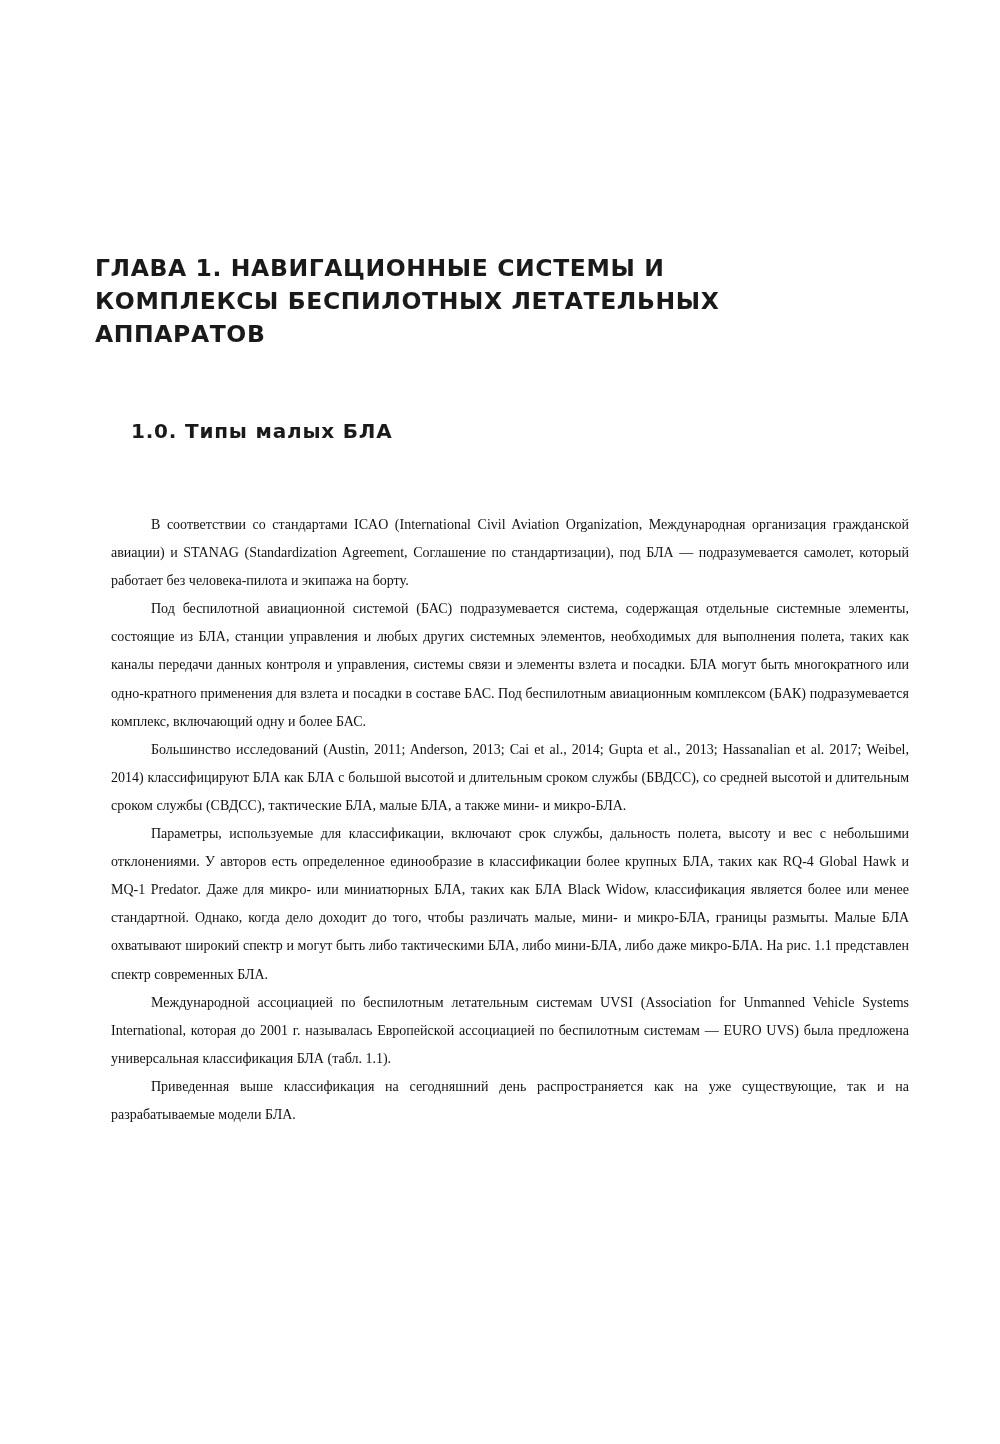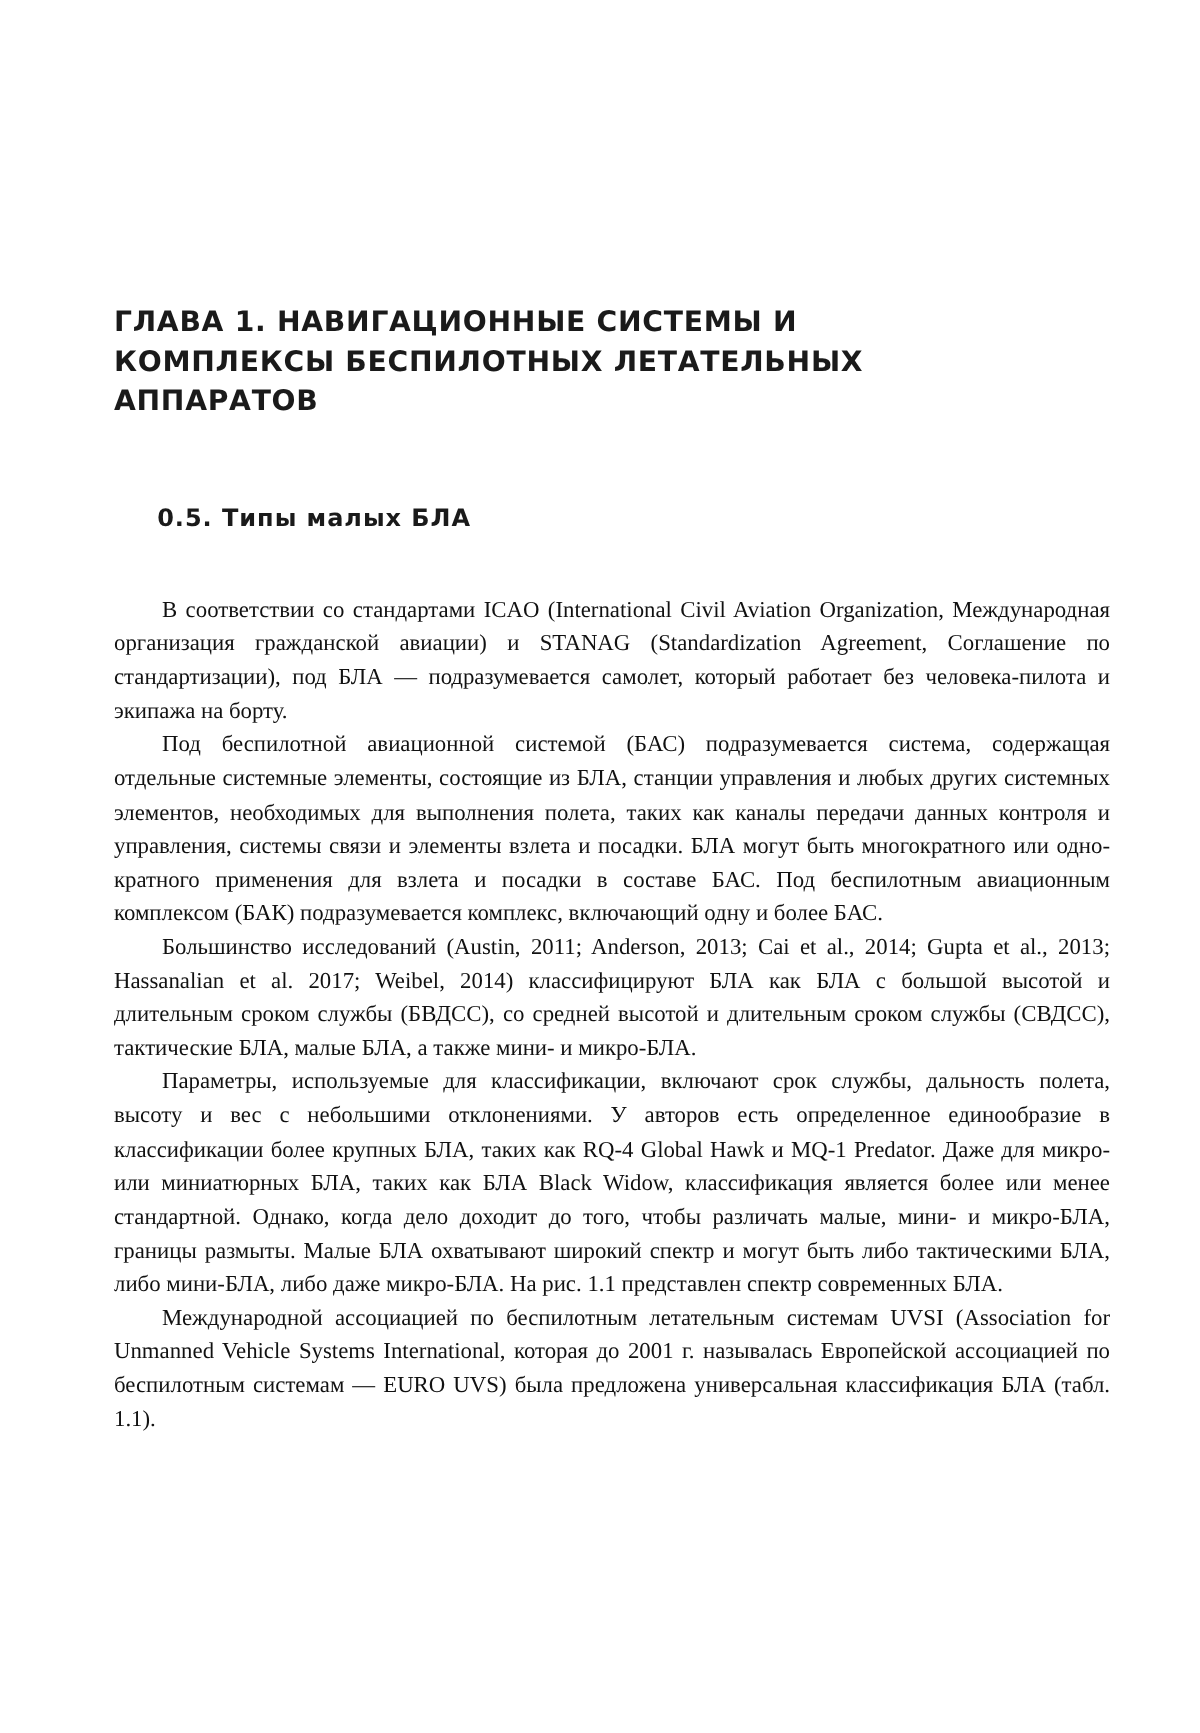--- a/index.html
+++ b/index.html
@@ -46,24 +46,24 @@
     font-size: 20px;
     letter-spacing: 0.8px;
     color: #1a1a1a;
     margin: 0;
     padding-left: 36px;
     padding-top: 68px;
   }
 
   
   .body-text {
-    margin: 0;
+    margin: 16px;
     padding-top: 52px;
     font-family: "Liberation Serif", "DejaVu Serif", serif;
-    font-size: 19px;
+    font-size: 14px;
     line-height: 28.1px;
     color: #111111;
     text-align: justify;
     text-justify: inter-word;
     hyphens: manual;
   }
 
   .body-text p {
     margin: 0;
     text-indent: 40px;
@@ -76,24 +76,25 @@
   }
 </style>
 </head>
 <body>
 
 <div class="page">
   <div class="content">
 
     <h1 class="chapter-title">ГЛАВА 1. НАВИГАЦИОННЫЕ СИСТЕМЫ И КОМПЛЕКСЫ БЕСПИЛОТНЫХ ЛЕТАТЕЛЬНЫХ АППАРАТОВ</h1>
 
-    <h2 class="section-title">0.5. Типы малых БЛА</h2>
+    <h2 class="section-title">1.0. Типы малых БЛА</h2>
 
     <div class="body-text">
       <p>В соответствии со стандартами ICAO (International Civil Aviation Organization, Международная организация гражданской авиации) и STANAG (Standardization Agreement, Соглашение по стандартизации), под БЛА — подразумевается самолет, который работает без человека-пилота и экипажа на борту.</p>
       <p>Под беспилотной авиационной системой (БАС) подразумевается система, содержащая отдельные системные элементы, состоящие из БЛА, станции управления и любых других системных элементов, необходимых для выполнения полета, таких как каналы передачи данных контроля и управления, системы связи и элементы взлета и посадки. БЛА могут быть многократного или одно-кратного применения для взлета и посадки в составе БАС. Под беспилотным авиационным комплексом (БАК) подразумевается комплекс, включающий одну и более БАС.</p>
       <p>Большинство исследований (Austin, 2011; Anderson, 2013; Cai et al., 2014; Gupta et al., 2013; Hassanalian et al. 2017; Weibel, 2014) классифицируют БЛА как БЛА с большой высотой и длительным сроком службы (БВДСС), со средней высотой и длительным сроком службы (СВДСС), тактические БЛА, малые БЛА, а также мини- и микро-БЛА.</p>
       <p>Параметры, используемые для классификации, включают срок службы, дальность полета, высоту и вес с небольшими отклонениями. У авторов есть определенное единообразие в классификации более крупных БЛА, таких как RQ-4 Global Hawk и MQ-1 Predator. Даже для микро- или миниатюрных БЛА, таких как БЛА Black Widow, классификация является более или менее стандартной. Однако, когда дело доходит до того, чтобы различать малые, мини- и микро-БЛА, границы размыты. Малые БЛА охватывают широкий спектр и могут быть либо тактическими БЛА, либо мини-БЛА, либо даже микро-БЛА. На рис. 1.1 представлен спектр современных БЛА.</p>
       <p>Международной ассоциацией по беспилотным летательным системам UVSI (Association for Unmanned Vehicle Systems International, которая до 2001 г. называлась Европейской ассоциацией по беспилотным системам — EURO UVS) была предложена универсальная классификация БЛА (табл. 1.1).</p>
+      <p>Приведенная выше классификация на сегодняшний день распространяется как на уже существующие, так и на разрабатываемые модели БЛА.</p>
     </div>
 
   </div>
 </div>
 
 </body></html>

